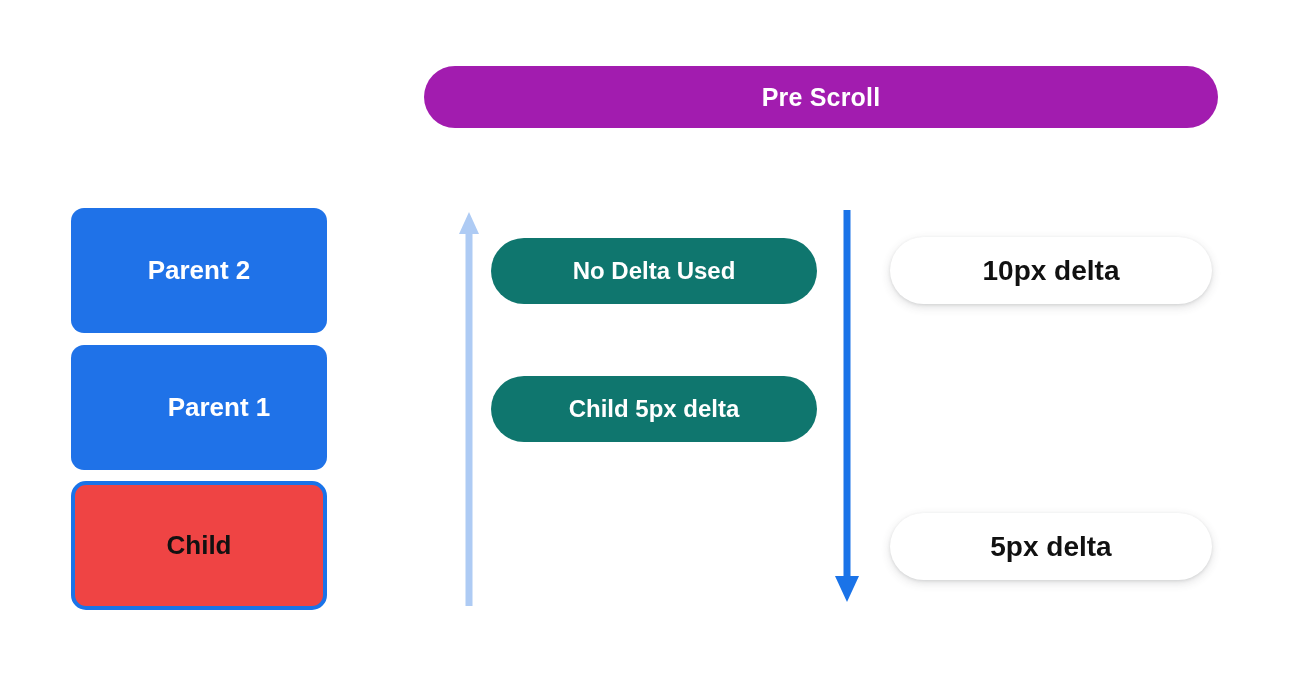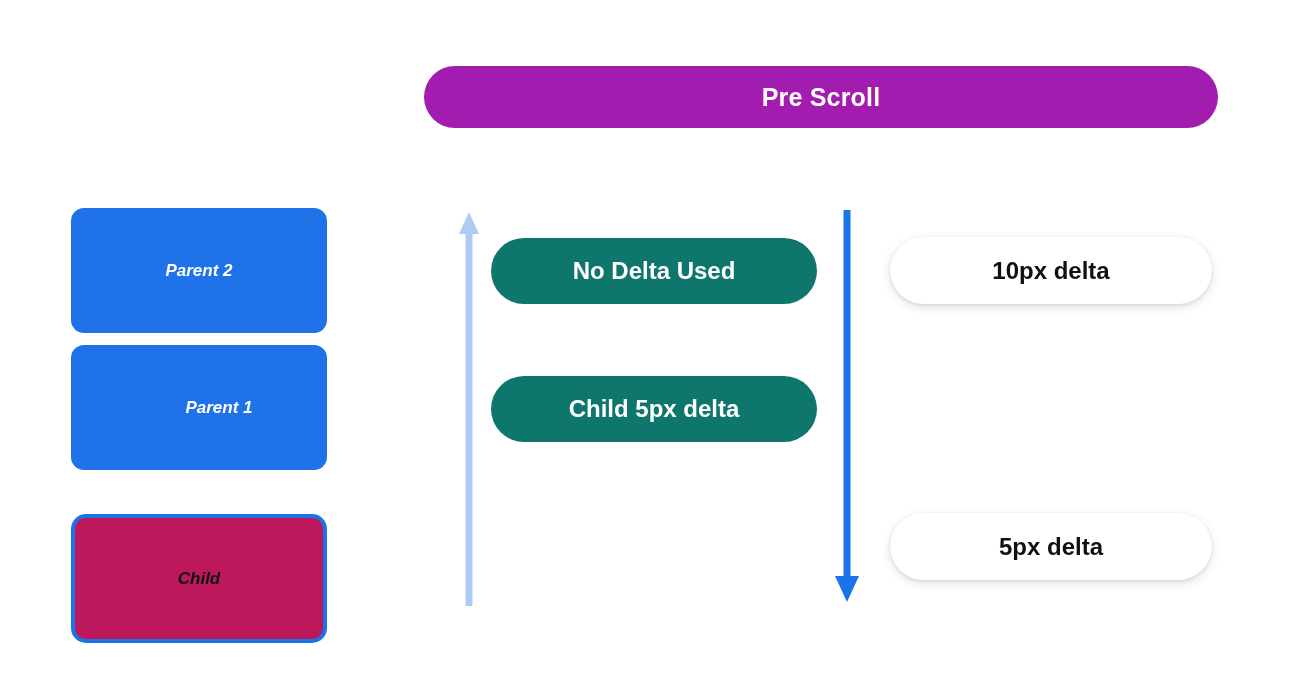--- a/index.html
+++ b/index.html
@@ -39,34 +39,32 @@
 
   
   .stack-box {
     position: absolute;
     left: 71px;
     width: 256px;
     display: flex;
     align-items: center;
     justify-content: center;
     border-radius: 13px;
-    font-size: 17px;
+    font-size: 26px;
     font-weight: bold;
     box-sizing: border-box;
-    font-style: italic;
   }
   .stack-box.filled {
     background: #1f72e8;
     color: #ffffff;
   }
   .stack-box.outlined {
-    background: #be185d;
+    background: #ef4444;
     color: #111111;
     border: 4px solid #1a73e8;
-    margin-top: 33px;
   }
   #box-parent2 { top: 208px;  height: 125px; }
   #box-parent1 { top: 345px;  height: 125px; padding-left: 40px; }
   #box-child   { top: 481px;  height: 129px; border-radius: 15px; }
 
   
   .arrow {
     position: absolute;
   }
   #arrow-up {
@@ -105,21 +103,21 @@
     position: absolute;
     left: 890px;
     width: 322px;
     height: 67px;
     background: #ffffff;
     border-radius: 34px;
     display: flex;
     align-items: center;
     justify-content: center;
     color: #111111;
-    font-size: 24px;
+    font-size: 28px;
     font-weight: bold;
     box-shadow: 0 3px 10px rgba(60,64,67,0.16),
                 0 1px 3px rgba(60,64,67,0.12);
   }
   #pill-10px { top: 237px; }
   #pill-5px  { top: 513px; }
 </style>
 </head>
 <body>
 

